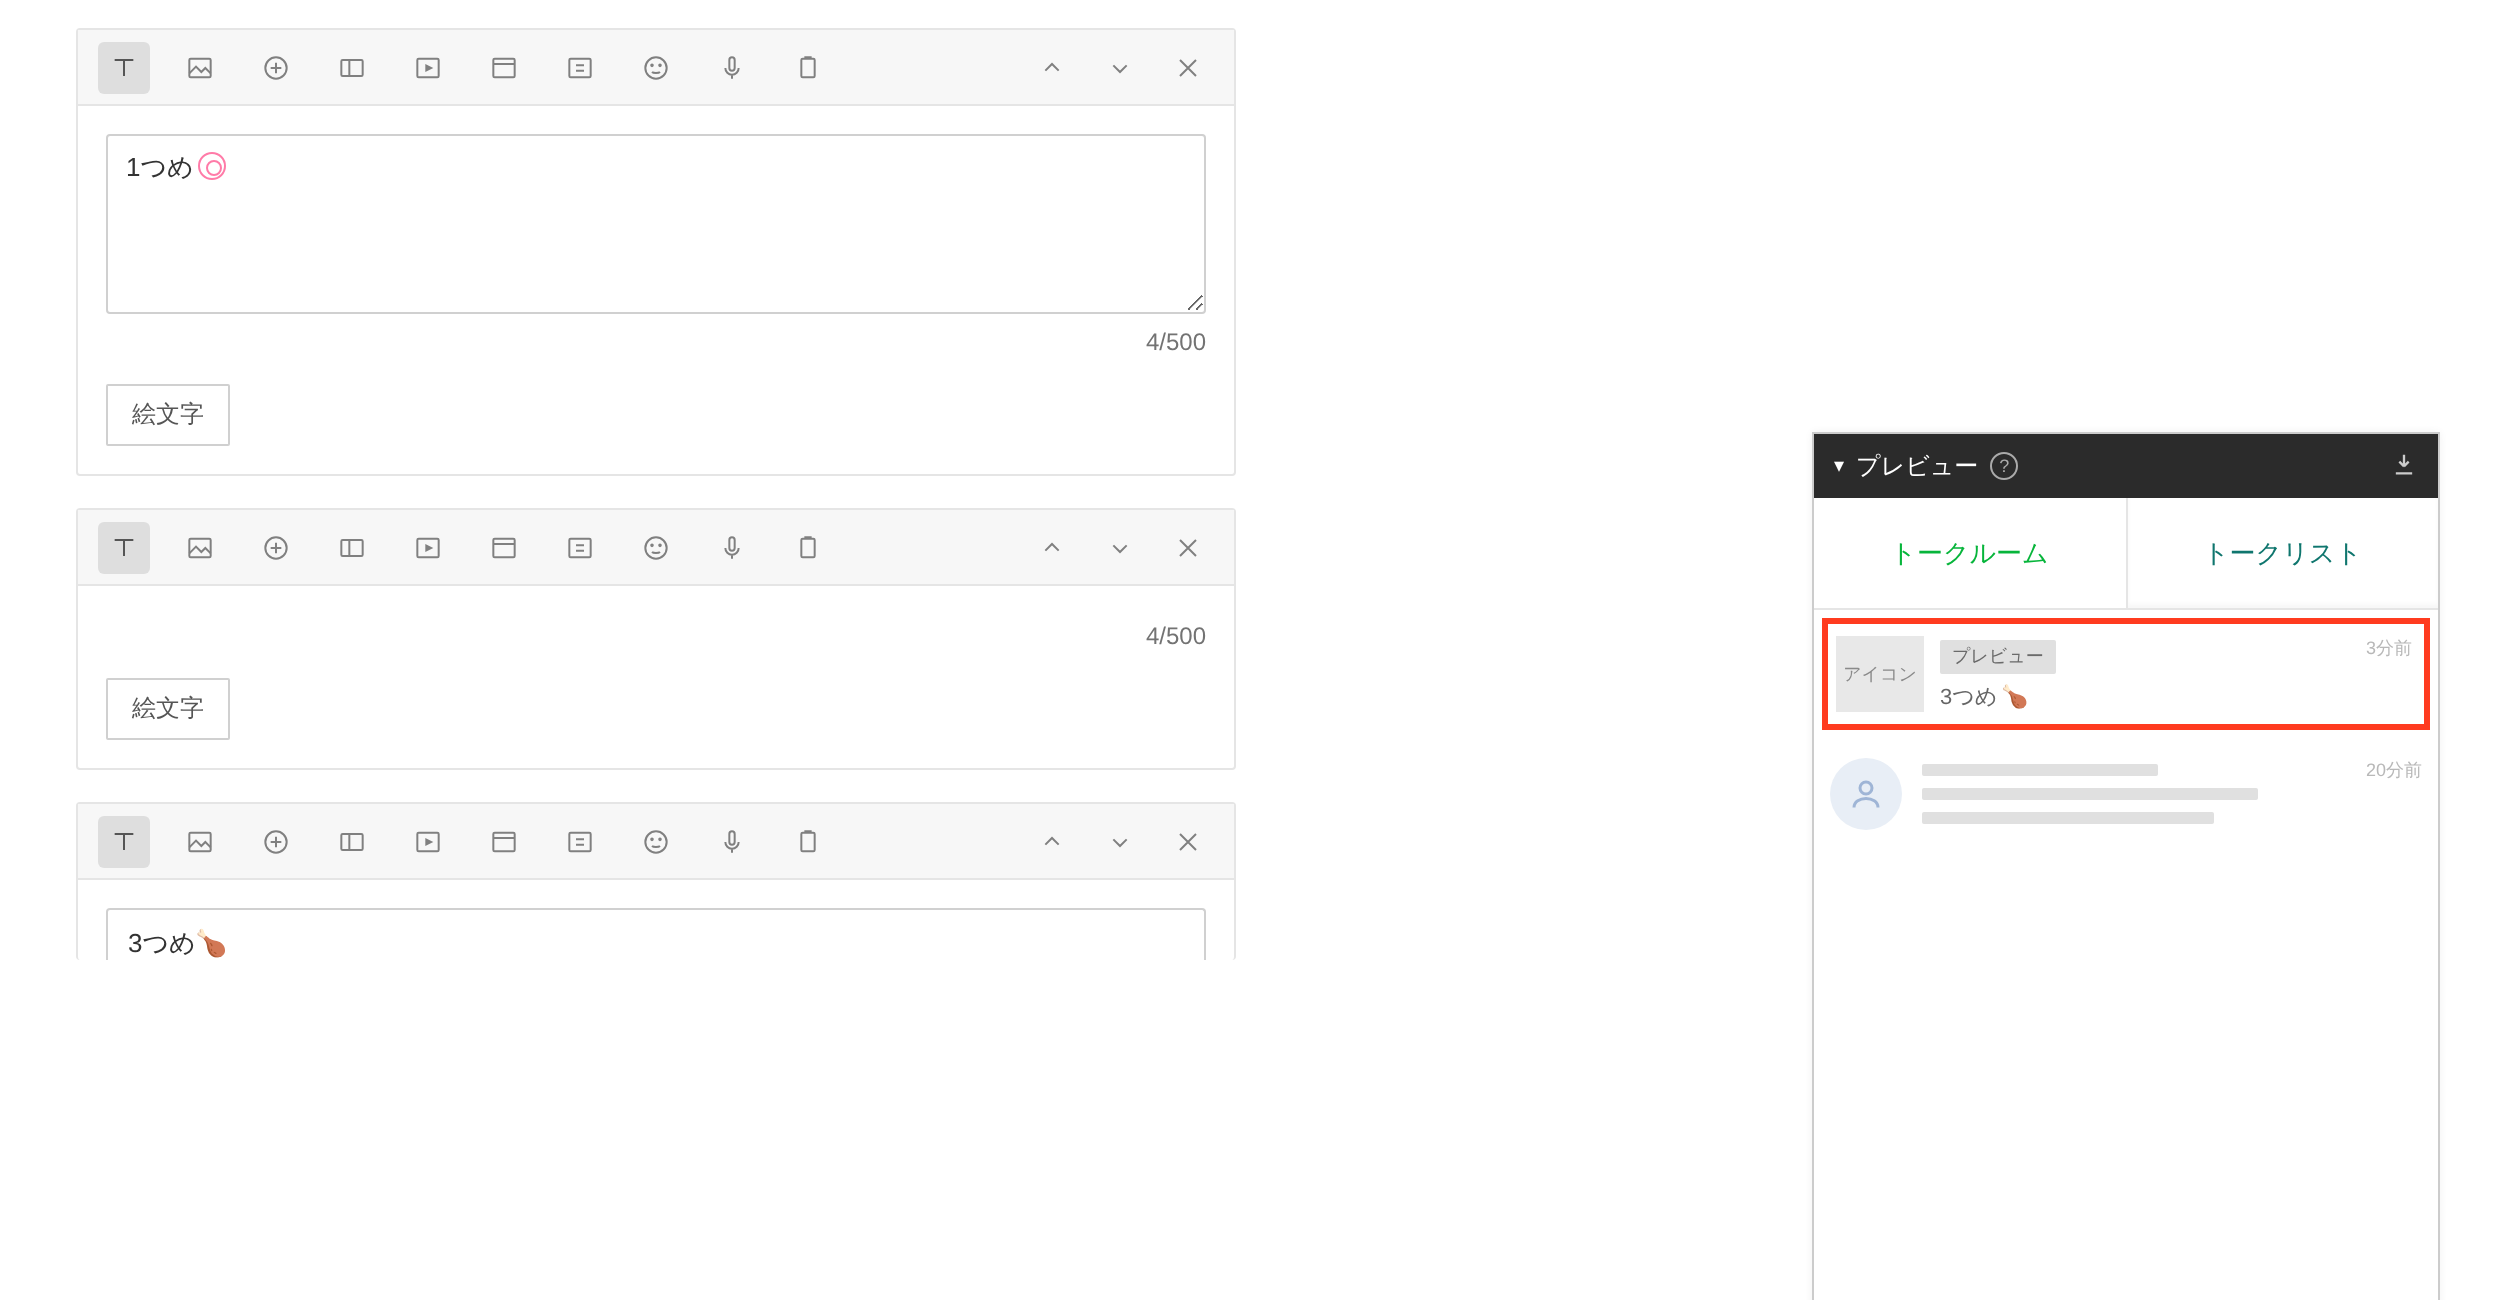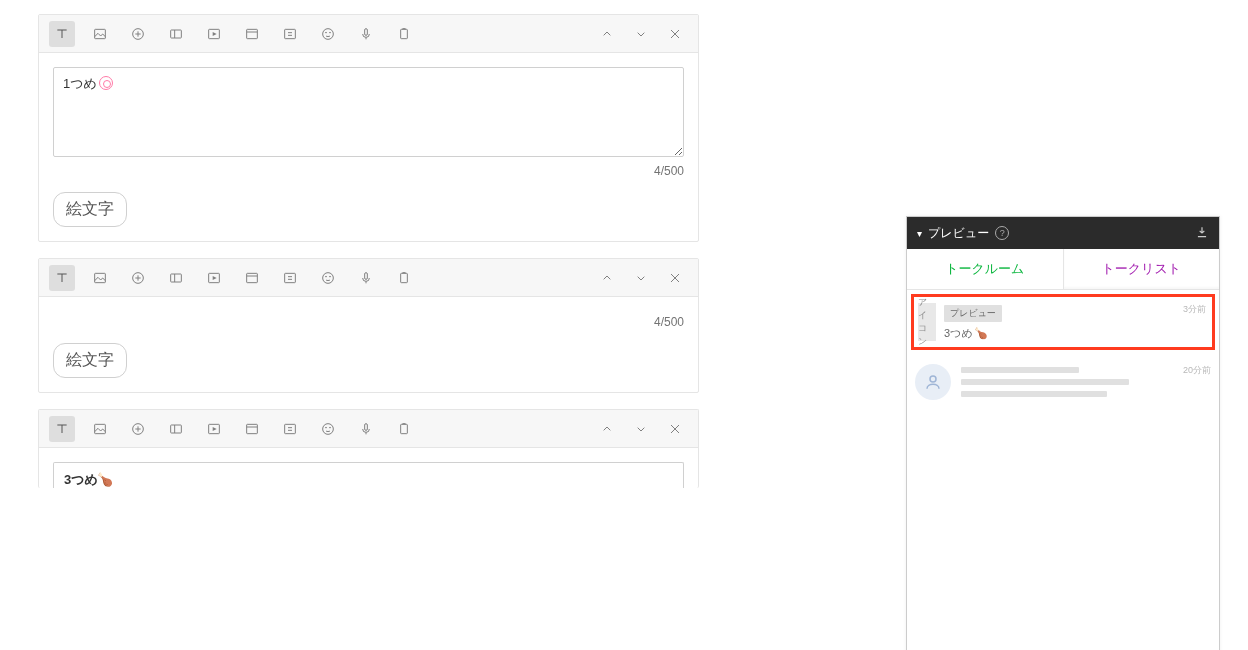--- a/index.html
+++ b/index.html
@@ -10,21 +10,21 @@
     background: #fff;
     width: 1248px;
     height: 650px;
     position: relative;
     overflow: hidden;
   }
   .left-col {
     position: absolute;
     left: 38px;
     top: 14px;
-    width: 661px;
+    width: 580px;
   }
   .card {
     border: 1px solid #e5e5e5;
     border-radius: 2px;
     margin-bottom: 16px;
     background: #fff;
   }
   .toolbar {
     background: #f7f7f7;
     border-bottom: 1px solid #e5e5e5;
@@ -70,24 +70,24 @@
     color: #737373;
     font-size: 12px;
     margin-top: 4px;
   }
   .emoji-btn {
     margin-top: 14px;
     display: inline-block;
     border: 1px solid #d0d0d0;
     background: #fff;
     padding: 6px 12px;
-    font-size: 16px;
+    font-size: 12px;
     color: #555;
     cursor: pointer;
-    border-radius: 12px;
+    border-radius: 1px;
   }
   .card.partial .body { padding-bottom: 4px; }
 
   
   .preview {
     position: absolute;
     right: 28px;
     top: 216px;
     width: 314px;
     border: 1px solid #ccc;
@@ -109,31 +109,31 @@
     width: 14px; height: 14px;
     border: 1px solid #aaa;
     border-radius: 50%;
     font-size: 9px;
     display: flex; align-items: center; justify-content: center;
     color: #aaa;
   }
   .preview-header .dl { margin-left: auto; color: #ccc; }
   .preview-tabs {
     display: flex;
-    height: 41px;
+    height: 56px;
   }
   .ptab {
     flex: 1;
     display: flex;
     align-items: center;
     justify-content: center;
     font-size: 13px;
     cursor: pointer;
     border-bottom: 1px solid #e5e5e5;
-    color: #a21caf;
+    color: #0f766e;
     position: relative;
   }
   .ptab.active {
     color: #07b53b;
   }
   .ptab.inactive {
     border-left: 1px solid #e5e5e5;
     box-shadow: inset 0 -2px 2px rgba(0,0,0,0.03);
   }
   .preview-body {
@@ -144,21 +144,21 @@
   .talk-highlight {
     border: 3px solid #ff3b1f;
     margin: 4px;
     padding: 6px 4px;
     display: flex;
     align-items: center;
     gap: 8px;
     position: relative;
   }
   .avatar-sq {
-    width: 18px; height: 38px;
+    width: 44px; height: 38px;
     background: #e8e8e8;
     color: #8a8a8a;
     font-size: 9px;
     display: flex; align-items: center; justify-content: center;
   }
   .talk-col { flex: 1; }
   .account-chip {
     display: inline-block;
     background: #e0e0e0;
     color: #6a6a6a;
@@ -400,21 +400,21 @@
             </svg>
           </div>
       </div>
     </div>
     <div class="body">
       <div class="counter">4/500</div>
       <button class="emoji-btn">絵文字</button>
     </div>
   </div>
 
-  <div class="card partial" style="border-bottom:none;font-weight:bold;">
+  <div class="card partial" style="border-bottom:none;">
     <div class="toolbar">
       <div class="tb-left">
         <div class="tb-btn active">
             <svg viewBox="0 0 24 24">
               <path d="M5 6h14M12 6v12"></path>
             </svg>
           </div>
         <div class="tb-btn">
             <svg viewBox="0 0 24 24">
               <rect x="4" y="5" width="16" height="14" rx="1"></rect>

